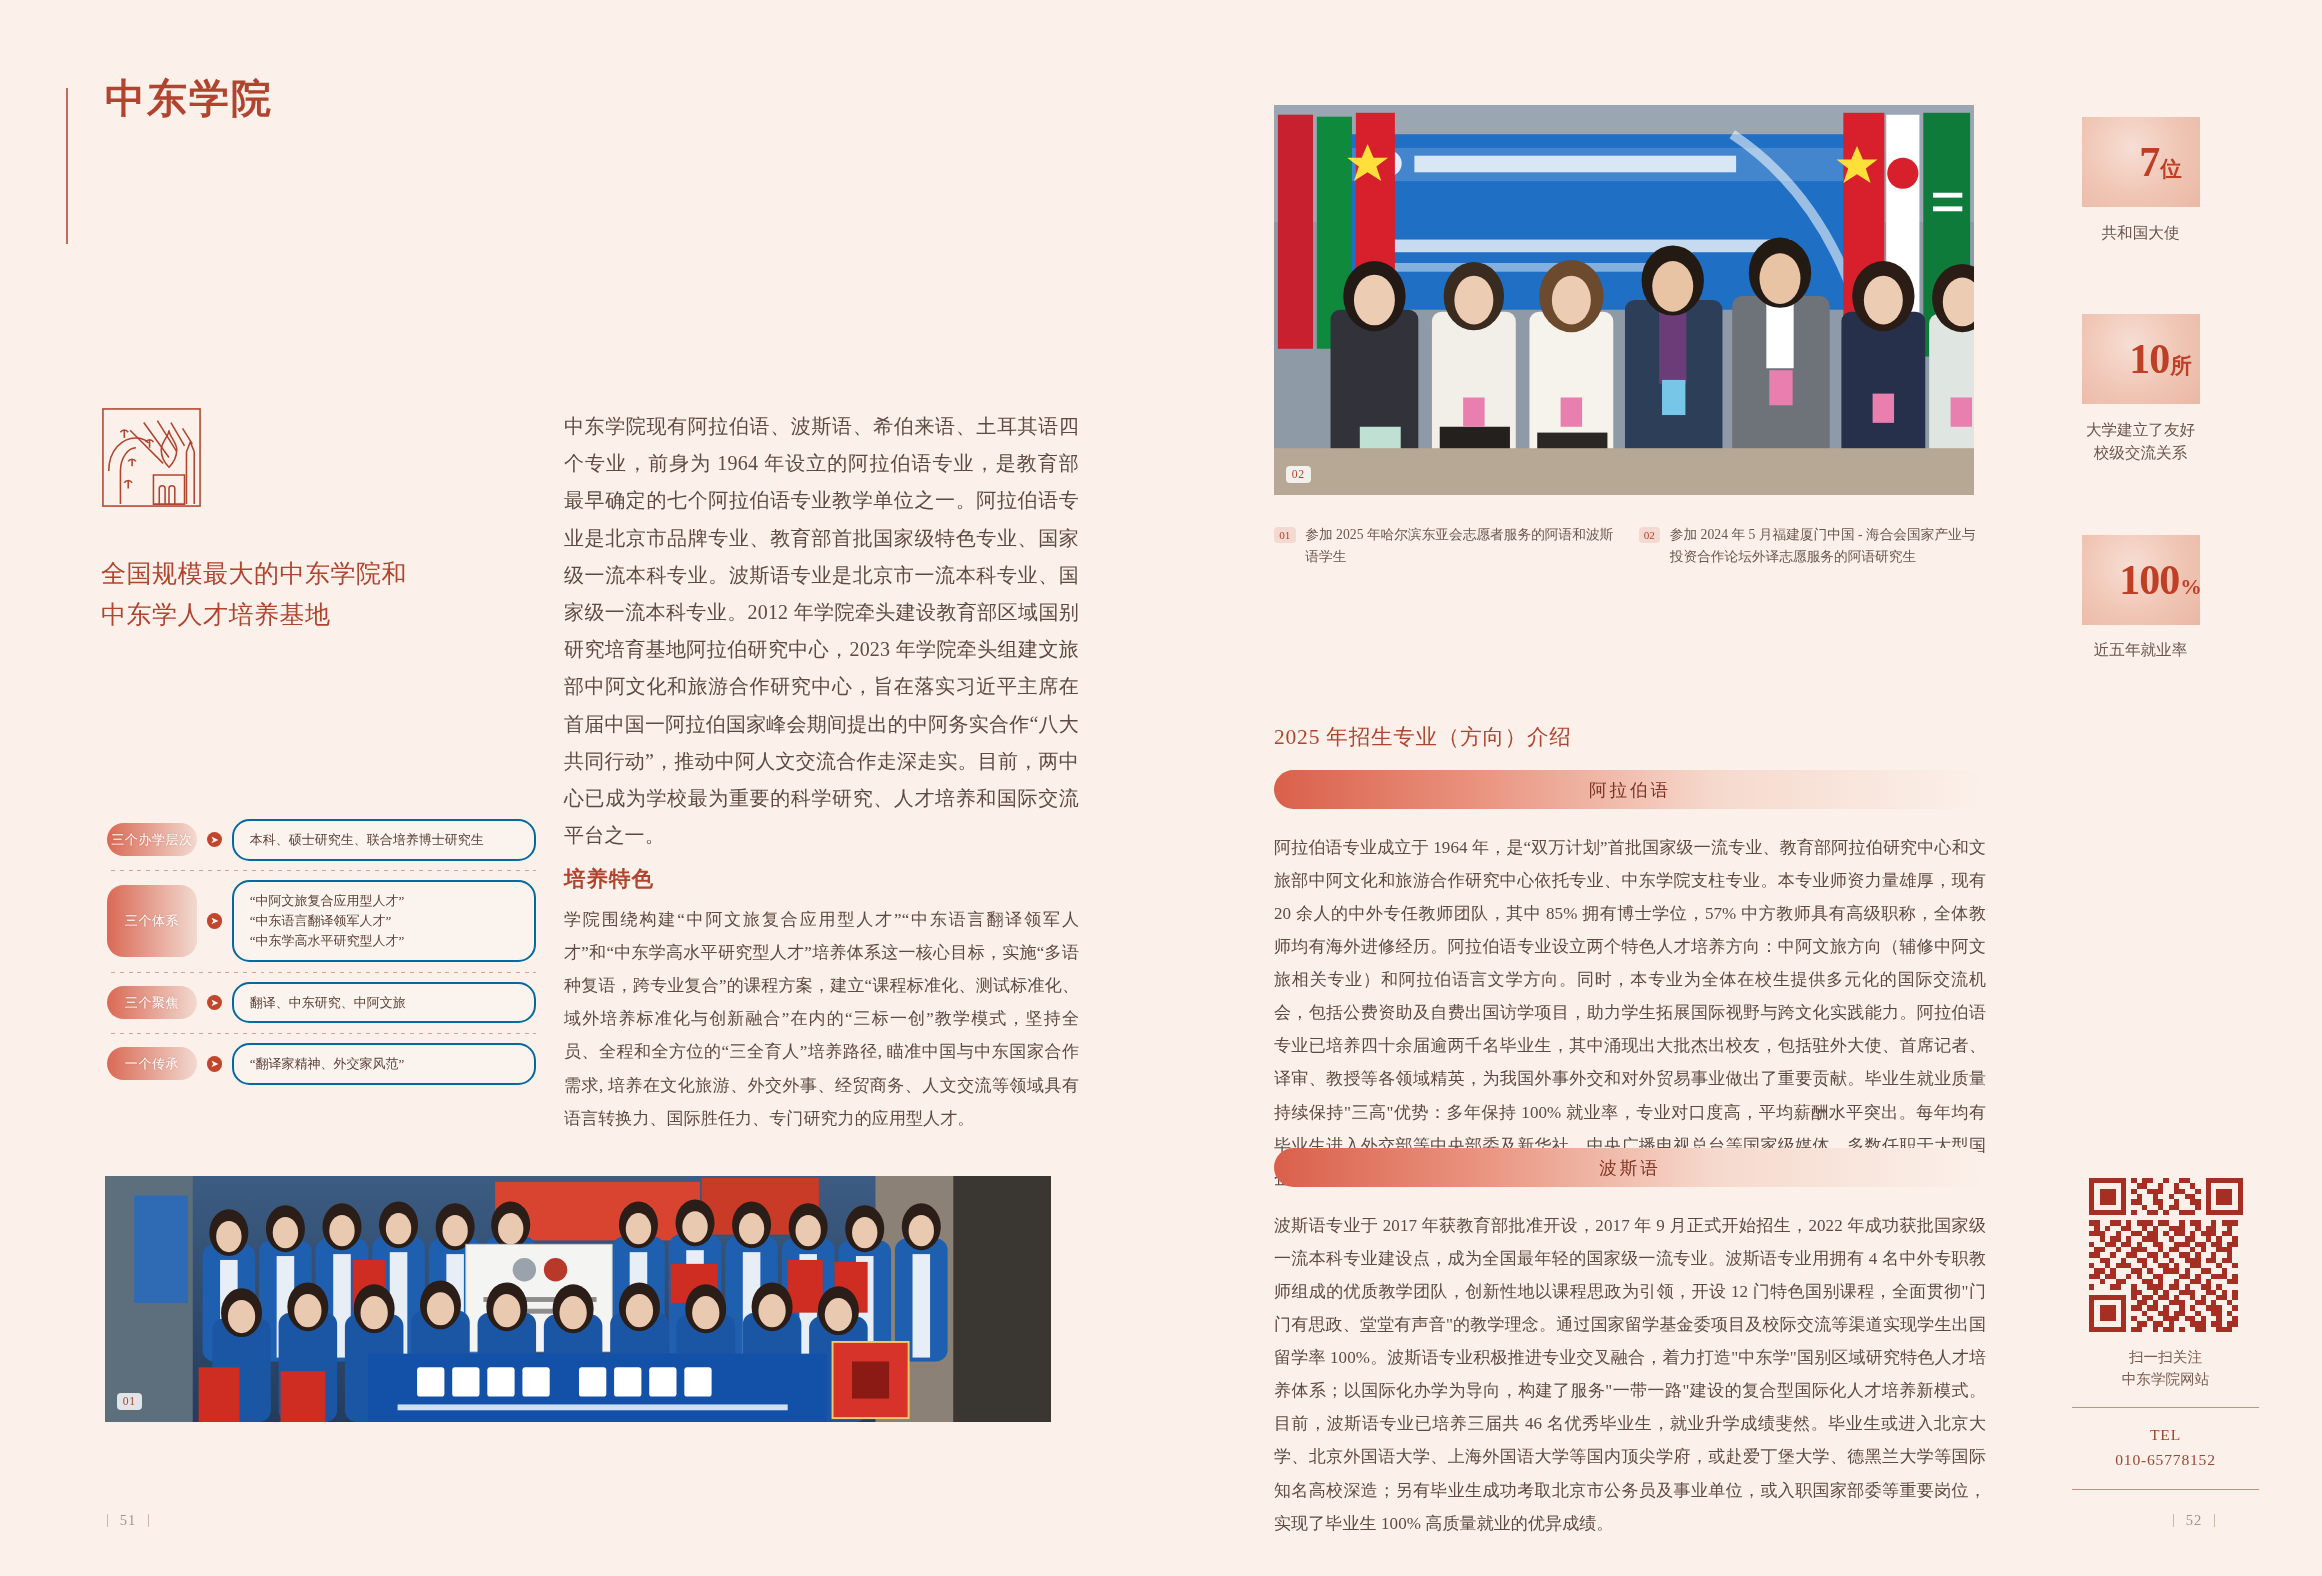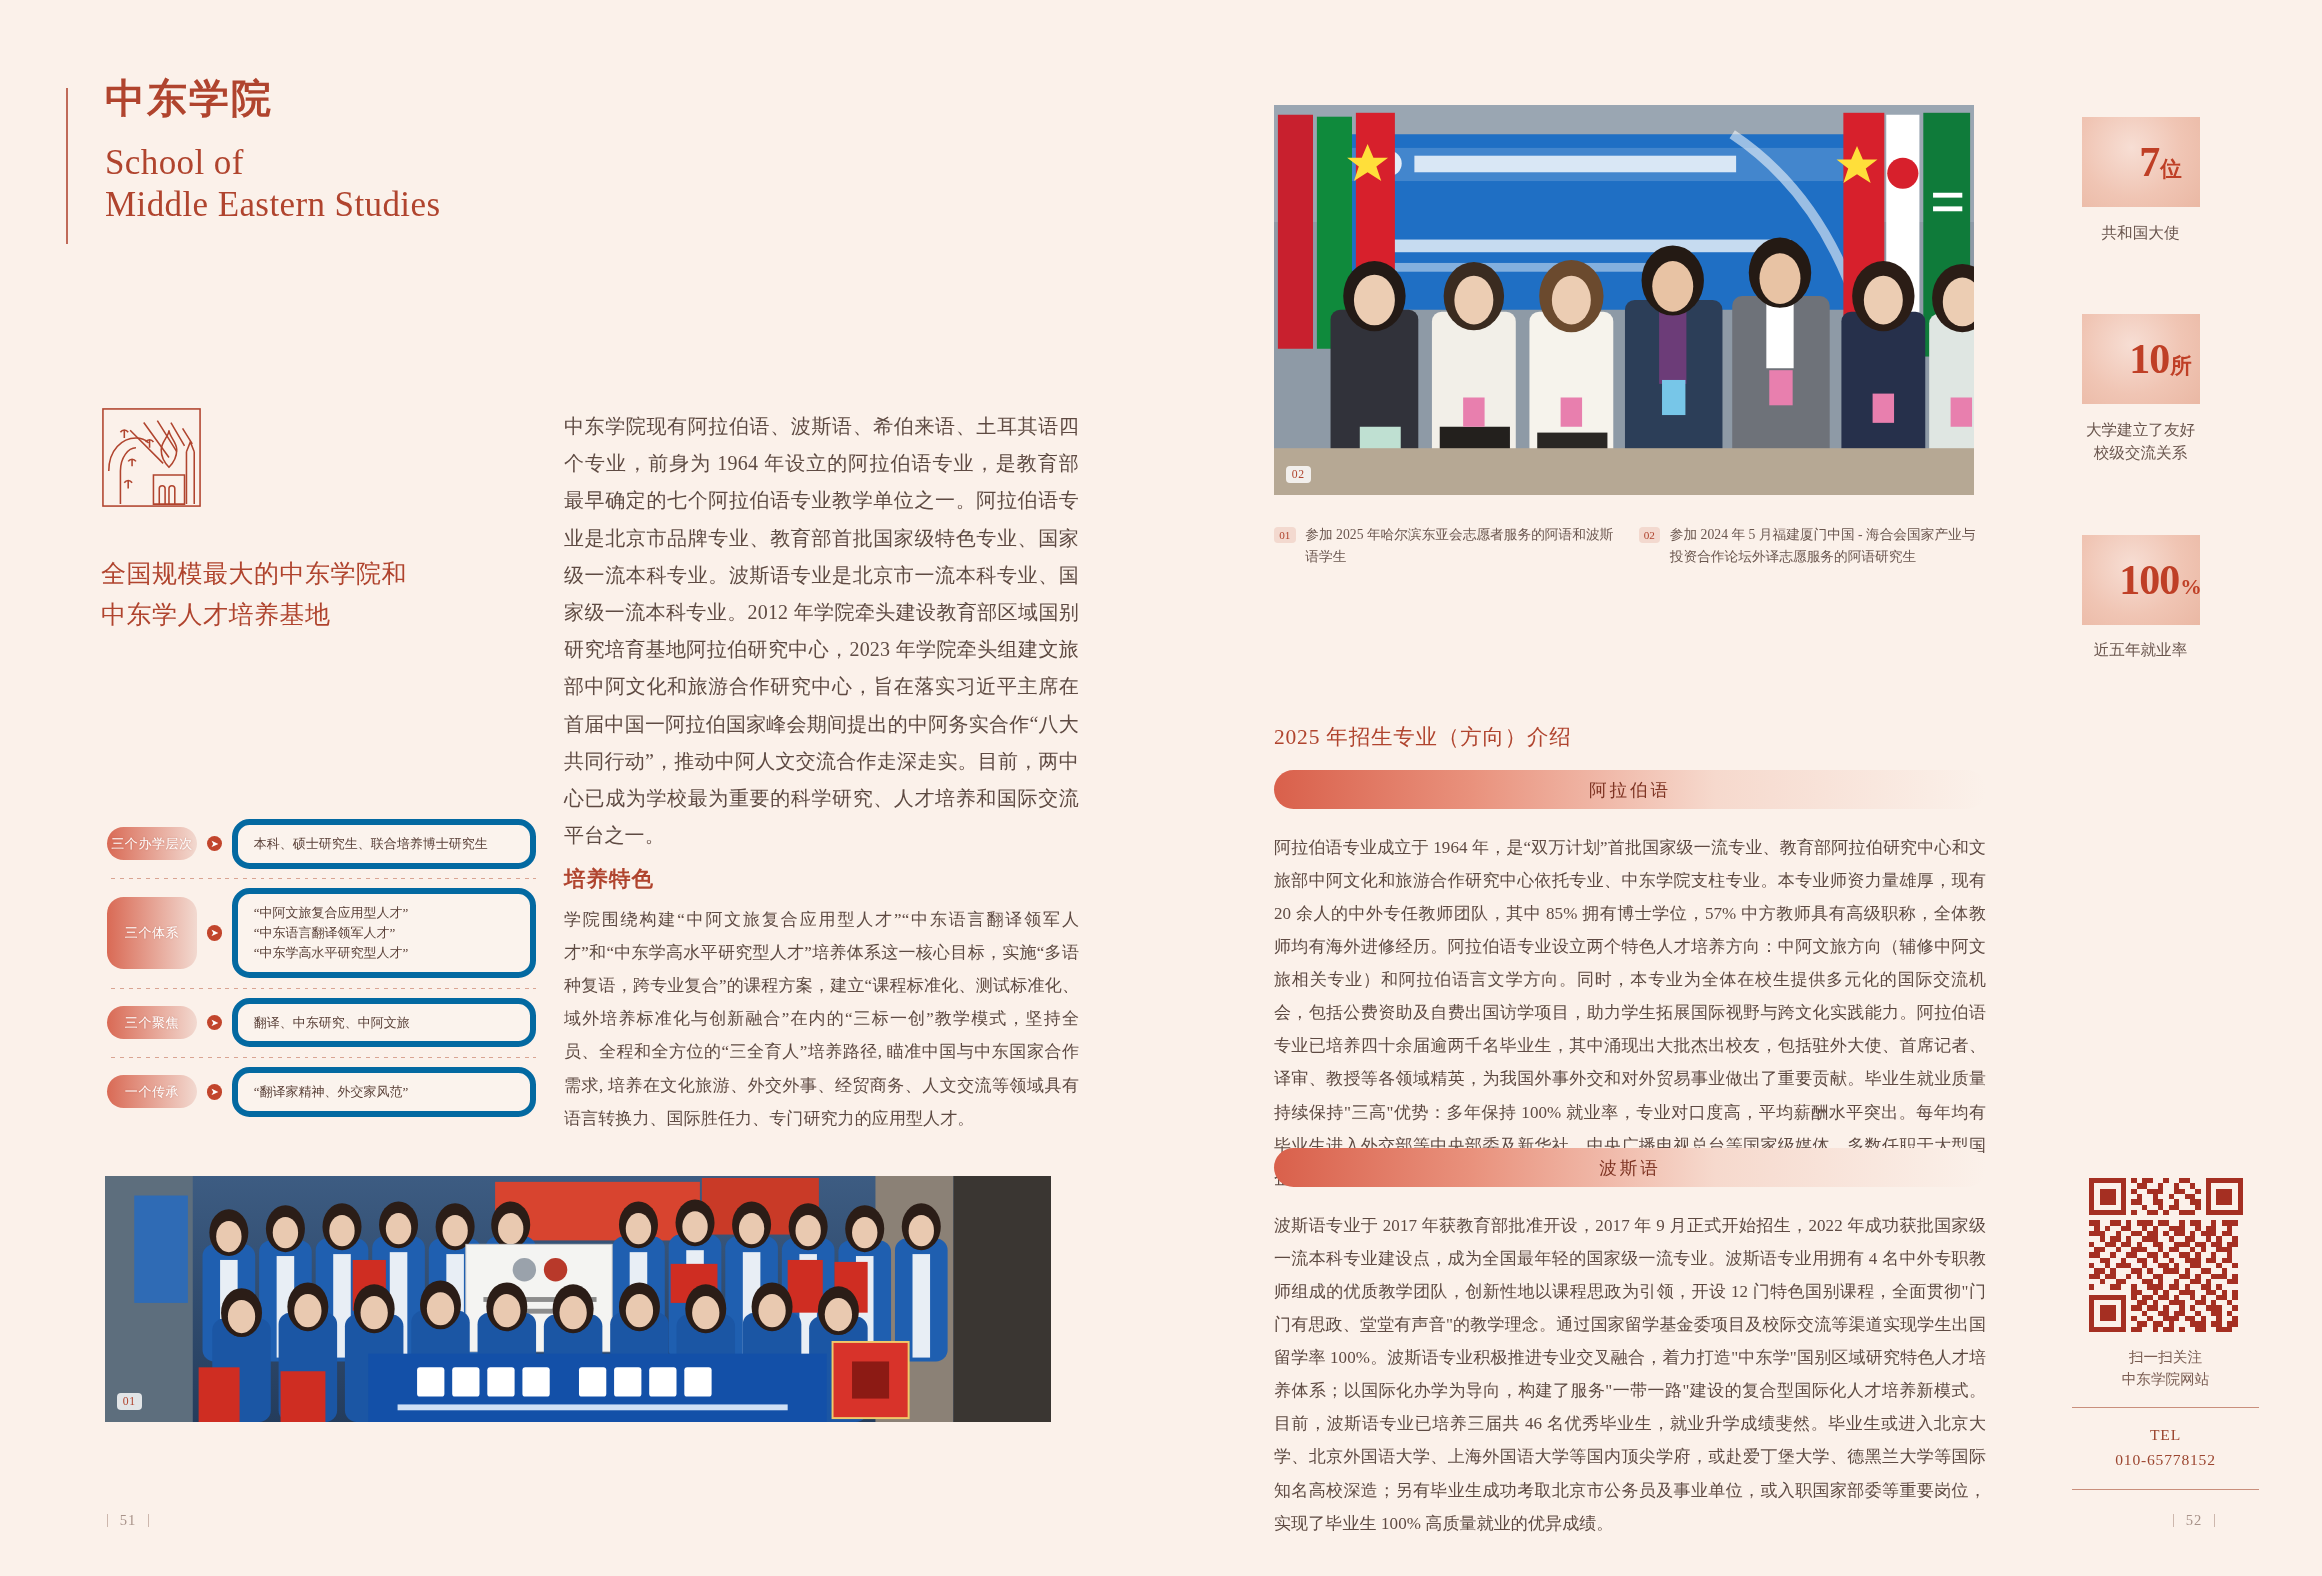--- a/index.html
+++ b/index.html
@@ -48,21 +48,21 @@
     color:#ffffff;font-size:13px;letter-spacing:0.6px;
     text-shadow:0 0 2px rgba(150,50,30,.35);
   }
   .fpill.tall{min-height:72px;}
   .farrow{
     flex:0 0 15.6px;height:15.6px;margin:0 9.8px;border-radius:50%;
     background:#c2452c;color:#fff;font-size:9.8px;line-height:15.6px;
     text-align:center;
   }
   .fbox{
-    flex:1;border:6px solid #0369a1;border-radius:17.6px;
+    flex:1;border:2px solid #0369a1;border-radius:17.6px;
     padding:8.8px 15.6px;color:#5a4038;font-size:13px;line-height:1.55;
     background:rgba(255,255,255,.16);
   }
 
   
   .lcol{position:absolute;left:564px;top:408px;width:515px;}
   .lcol p{
     margin:0;color:#5e4a42;font-size:20px;line-height:1.86;
     text-align:justify;letter-spacing:0.2px;
   }
@@ -157,24 +157,20 @@
   .folio-r{right:107px;}
 </style>
 </head>
 <body>
 
 <div class="page">
 
   <div class="title-block">
     <div class="title-rule"></div>
     <h1 class="title-cn">中东学院</h1>
-    <div class="title-en">
-      <div>School of</div>
-      <div>Middle Eastern Studies</div>
-    </div>
   </div>
 
   <div class="mosque-icon">
     <svg viewBox="0 0 104 104" width="101" height="101" fill="none" stroke="#b0442e" stroke-width="1.6">
       <rect x="2" y="2" width="100" height="100"></rect>
       <path d="M30 24 L64 58 M44 16 L70 52 M58 14 L78 46 M72 16 L86 40 M84 22 L94 38"></path>
       <path d="M8 66 C8 44 22 32 36 32 C42 32 46 34 49 37"></path>
       <path d="M36 42 C28 42 20 52 20 66 L20 100"></path>
       <path d="M62 44 C62 36 70 30 70 24 C70 30 78 36 78 44 C78 54 72 60 70 62 C68 60 62 54 62 44Z"></path>
       <path d="M54 70 L86 70 L86 100 L54 100 Z"></path>

